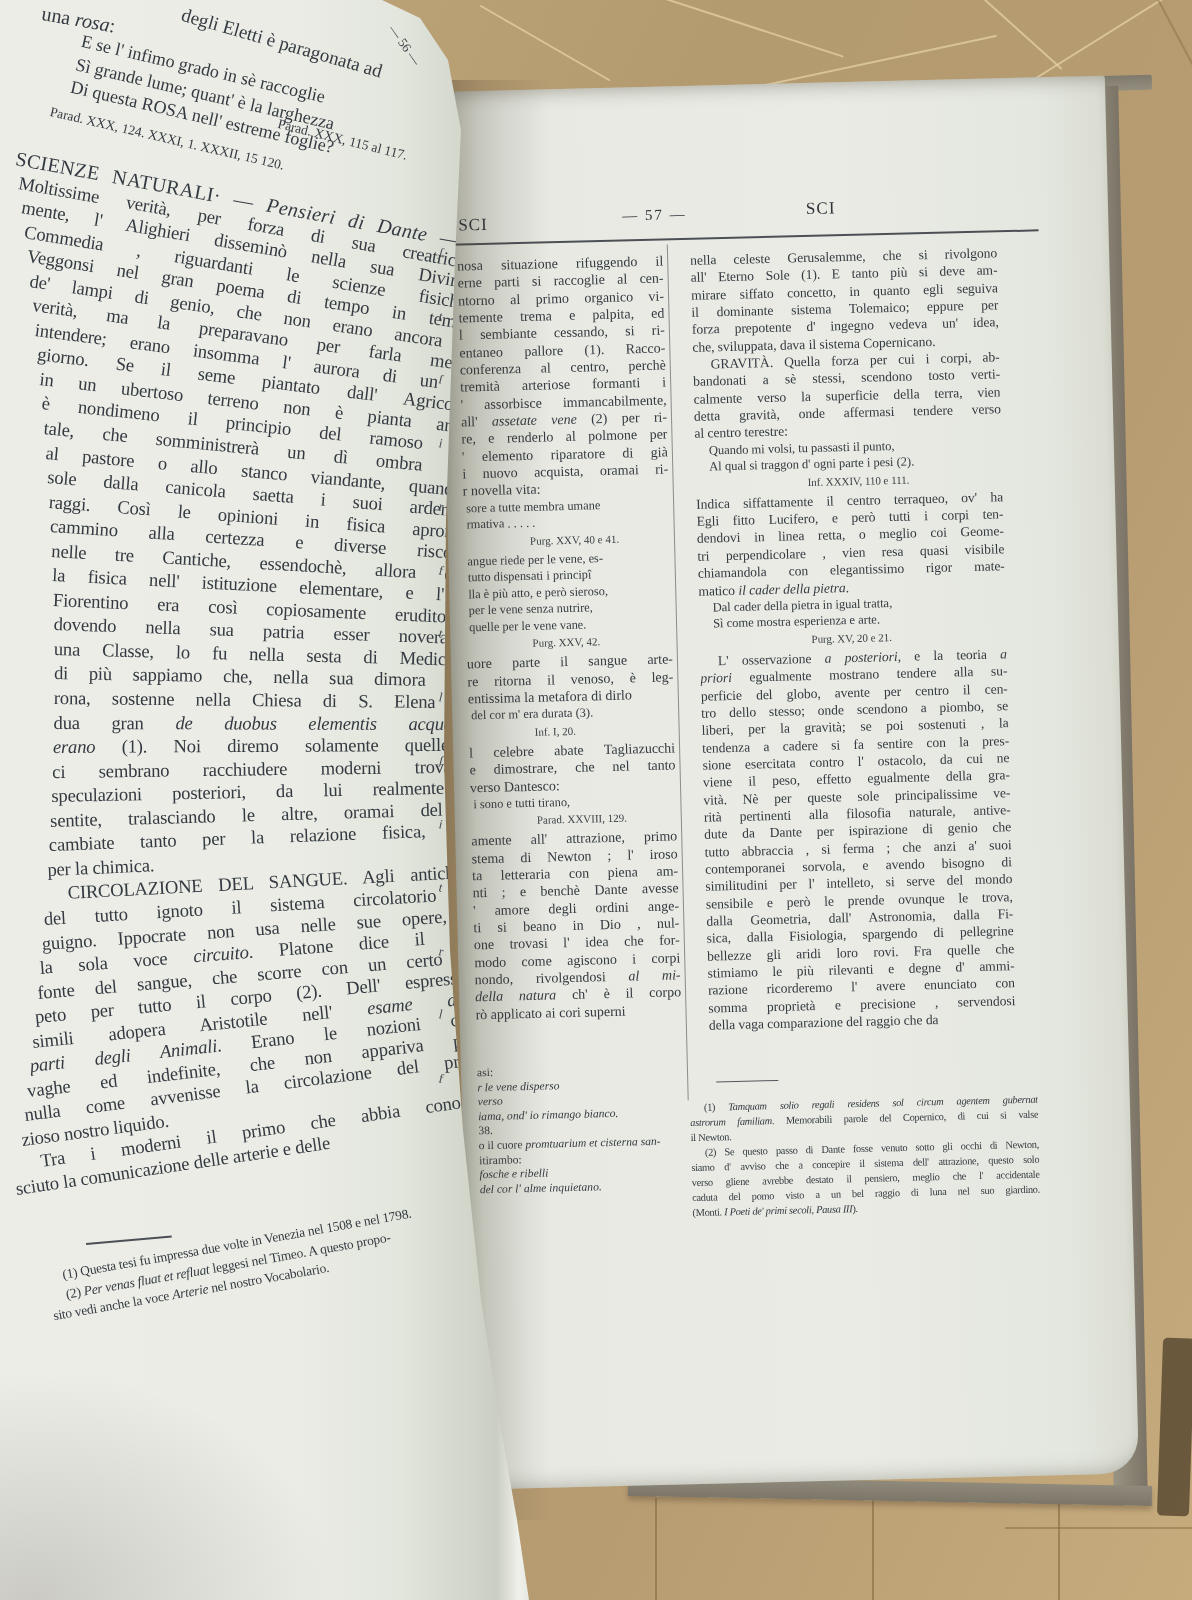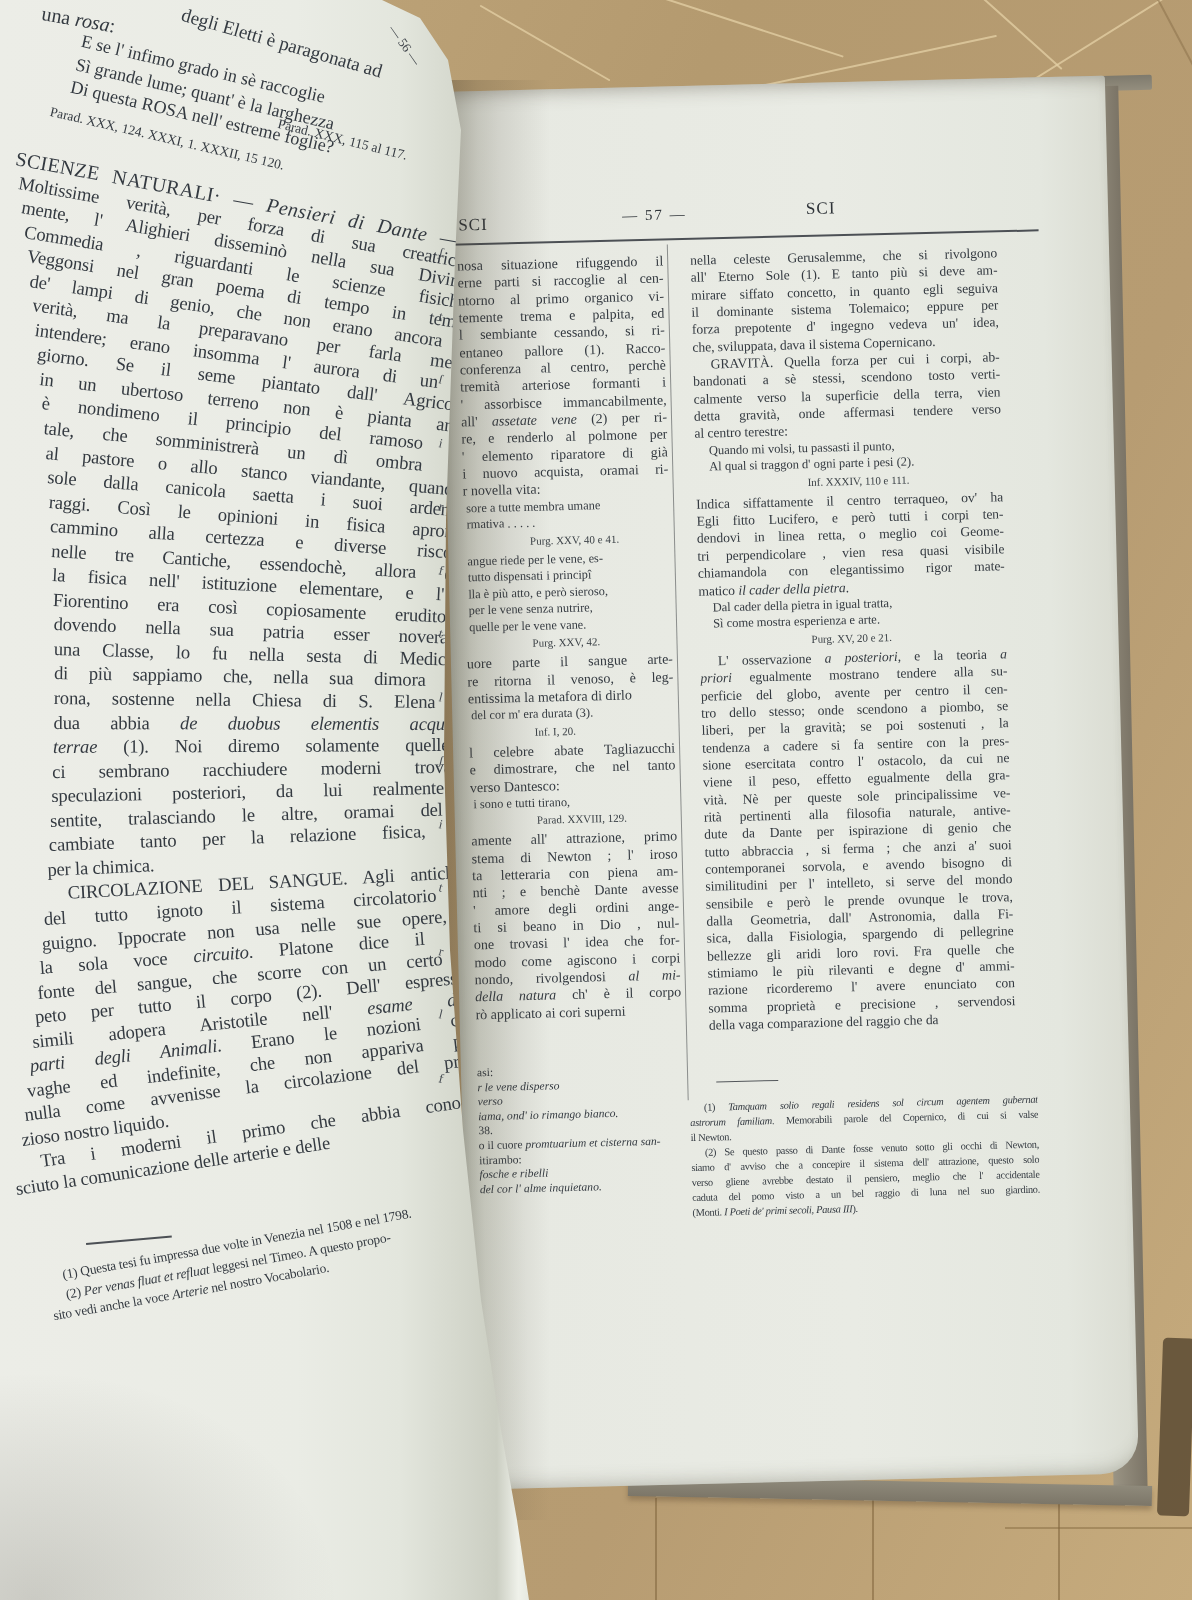--- a/index.html
+++ b/index.html
@@ -262,22 +262,22 @@
         <div class="ln " style="transform-origin: 0px 50%; transform: translateX(31.4px) rotate(4.65deg);"><span>sole dalla canicola saetta i suoi ardentissimi</span></div>
         <div class="ln " style="transform-origin: 0px 50%; transform: translateX(32.9px) rotate(4.2deg);"><span>raggi. Così le opinioni in fisica aprono il</span></div>
         <div class="ln " style="transform-origin: 0px 50%; transform: translateX(34.2px) rotate(3.75deg);"><span>cammino alla certezza e diverse riscontransi</span></div>
         <div class="ln " style="transform-origin: 0px 50%; transform: translateX(35.4px) rotate(3.3deg);"><span>nelle tre Cantiche, essendochè, allora entrasse</span></div>
         <div class="ln " style="transform-origin: 0px 50%; transform: translateX(36.3px) rotate(2.85deg);"><span>la fisica nell' istituzione elementare, e l' esule</span></div>
         <div class="ln " style="transform-origin: 0px 50%; transform: translateX(37px) rotate(2.4deg);"><span>Fiorentino era così copiosamente erudito, che</span></div>
         <div class="ln " style="transform-origin: 0px 50%; transform: translateX(37.6px) rotate(1.95deg);"><span>dovendo nella sua patria esser noverato in</span></div>
         <div class="ln " style="transform-origin: 0px 50%; transform: translateX(37.9px) rotate(1.5deg);"><span>una Classe, lo fu nella sesta di Medicina. E</span></div>
         <div class="ln " style="transform-origin: 0px 50%; transform: translateX(38px) rotate(1.05deg);"><span>di più sappiamo che, nella sua dimora in Ve-</span></div>
         <div class="ln " style="transform-origin: 0px 50%; transform: translateX(37.9px) rotate(0.6deg);"><span>rona, sostenne nella Chiesa di S. Elena l' ar-</span></div>
-        <div class="ln " style="transform-origin: 0px 50%; transform: translateX(37.6px) rotate(0.15deg);"><span>dua abbia </span><i>de duobus elementis acquae et</i><span></span></div>
-        <div class="ln " style="transform-origin: 0px 50%; transform: translateX(37px) rotate(-0.3deg);"><span></span><i>terrae</i><span> (1). Noi diremo solamente quelle, che</span></div>
+        <div class="ln " style="transform-origin: 0px 50%; transform: translateX(37.6px) rotate(0.15deg);"><span>dua gran </span><i>de duobus elementis acquae et</i><span></span></div>
+        <div class="ln " style="transform-origin: 0px 50%; transform: translateX(37px) rotate(-0.3deg);"><span></span><i>erano</i><span> (1). Noi diremo solamente quelle, che</span></div>
         <div class="ln " style="transform-origin: 0px 50%; transform: translateX(36.3px) rotate(-0.75deg);"><span>ci sembrano racchiudere moderni trovati o</span></div>
         <div class="ln " style="transform-origin: 0px 50%; transform: translateX(35.4px) rotate(-1.2deg);"><span>speculazioni posteriori, da lui realmente pre-</span></div>
         <div class="ln " style="transform-origin: 0px 50%; transform: translateX(34.2px) rotate(-1.65deg);"><span>sentite, tralasciando le altre, oramai del tutto</span></div>
         <div class="ln " style="transform-origin: 0px 50%; transform: translateX(32.9px) rotate(-2.1deg);"><span>cambiate tanto per la relazione fisica, quanto</span></div>
         <div class="ln e" style="transform-origin: 0px 50%; transform: translateX(31.4px) rotate(-2.55deg);"><span>per la chimica.</span></div>
         <div class="ln in" style="transform-origin: 0px 50%; transform: translateX(29.7px) rotate(-3deg);"><span>CIRCOLAZIONE DEL SANGUE. Agli antichi era</span></div>
         <div class="ln " style="transform-origin: 0px 50%; transform: translateX(27.9px) rotate(-3.45deg);"><span>del tutto ignoto il sistema circolatorio san-</span></div>
         <div class="ln " style="transform-origin: 0px 50%; transform: translateX(25.8px) rotate(-3.9deg);"><span>guigno. Ippocrate non usa nelle sue opere, che</span></div>
         <div class="ln " style="transform-origin: 0px 50%; transform: translateX(23.7px) rotate(-4.35deg);"><span>la sola voce </span><i>circuito</i><span>. Platone dice il cuore</span></div>
         <div class="ln " style="transform-origin: 0px 50%; transform: translateX(21.4px) rotate(-4.8deg);"><span>fonte del sangue, che scorre con un certo im-</span></div>

